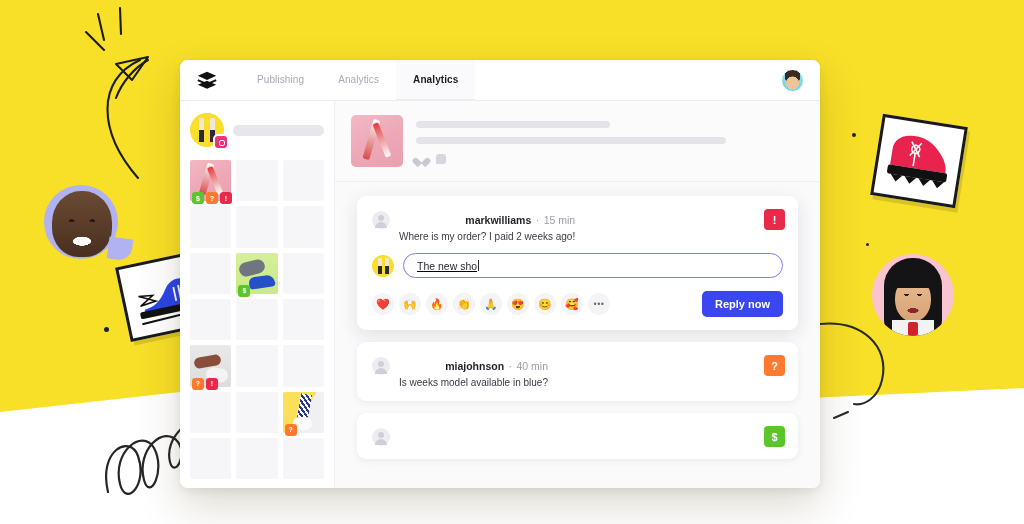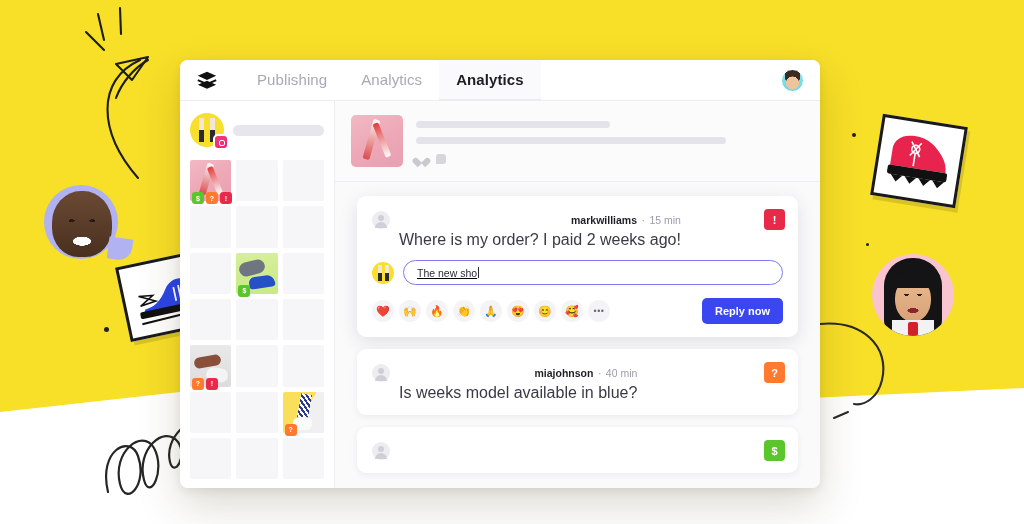--- a/index.html
+++ b/index.html
@@ -71,21 +71,21 @@
     box-shadow: 0 18px 44px rgba(60,50,0,0.18), 0 3px 10px rgba(0,0,0,0.08);
     overflow:hidden;
   }
   .topbar{
     position:relative; height:41px; background:#fff;
     border-bottom:1px solid #ececf1; display:flex; align-items:flex-end;
   }
   .logo{ position:absolute; left:16px; top:10px; width:22px; height:22px; }
   .tabs{ display:flex; margin-left:60px; height:41px; align-items:stretch; }
   .tab{
-    display:flex; align-items:center; padding:0 17px; font-size:15px;
+    display:flex; align-items:center; padding:0 17px; font-size:10px;
     color:#a9a9b5; letter-spacing:.1px; border-radius:5px 5px 0 0;
     cursor:pointer;
   }
   .tab.active{ color:#1d1d24; font-weight:bold; background:#fafafc; box-shadow: 0 -1px 0 #eceaf2 inset; }
   .avatar-top{
     position:absolute; right:16px; top:9px; width:23px; height:23px; border-radius:50%;
     background: radial-gradient(circle at 50% 62%, #f0c49a 0 38%, rgba(0,0,0,0) 40%),
                 radial-gradient(circle at 50% 30%, #3a2a20 0 42%, rgba(0,0,0,0) 44%),
                 linear-gradient(#8fe3ef,#6fd6e6);
     border:1.5px solid #fff;
@@ -163,21 +163,21 @@
     background:#fff; border-radius:9px; padding:14px 15px 13px 15px;
     box-shadow:0 2px 7px rgba(40,40,70,0.07); margin-bottom:12px; position:relative;
   }
   .card.focus{ box-shadow:0 5px 18px rgba(40,40,70,0.12); }
   .c-head{ display:flex; gap:9px;text-align:right; }
   .c-av{ width:18px; height:18px; border-radius:50%; background:#ececf1; position:relative; flex:none; margin-top:1px; }
   .c-av::before{ content:""; position:absolute; left:6px; top:3.5px; width:6px; height:6px; border-radius:50%; background:#cfcfd8; }
   .c-av::after{ content:""; position:absolute; left:3px; bottom:1px; width:12px; height:6px; border-radius:6px 6px 0 0; background:#cfcfd8; }
   .c-user{ font-size:10.5px; font-weight:bold; color:#1f1f28; }
   .c-time{ font-size:10.5px; color:#9c9caa; }
-  .c-text{ font-size:16px; color:#3a3a46; margin-top:3px; }
+  .c-text{ font-size:10px; color:#3a3a46; margin-top:3px; }
   .tagbox{
     position:absolute; right:13px; top:13px; width:21px; height:21px; border-radius:4px;
     color:#fff; font-size:11px; font-weight:bold; display:flex; align-items:center; justify-content:center;
   }
   .t-red{ background:#E8294A; } .t-orange{ background:#FF7A2F; } .t-green{ background:#5AC62B; }
 
   .reply-row{ display:flex; align-items:center; gap:9px; margin-top:11px;text-decoration:underline; }
   .reply-av{ width:22px; height:22px; border-radius:50%; background:#F7DF2B; position:relative; flex:none; }
   .reply-av .legs{
     position:absolute; left:5px; top:3px; width:13px; height:16px;

